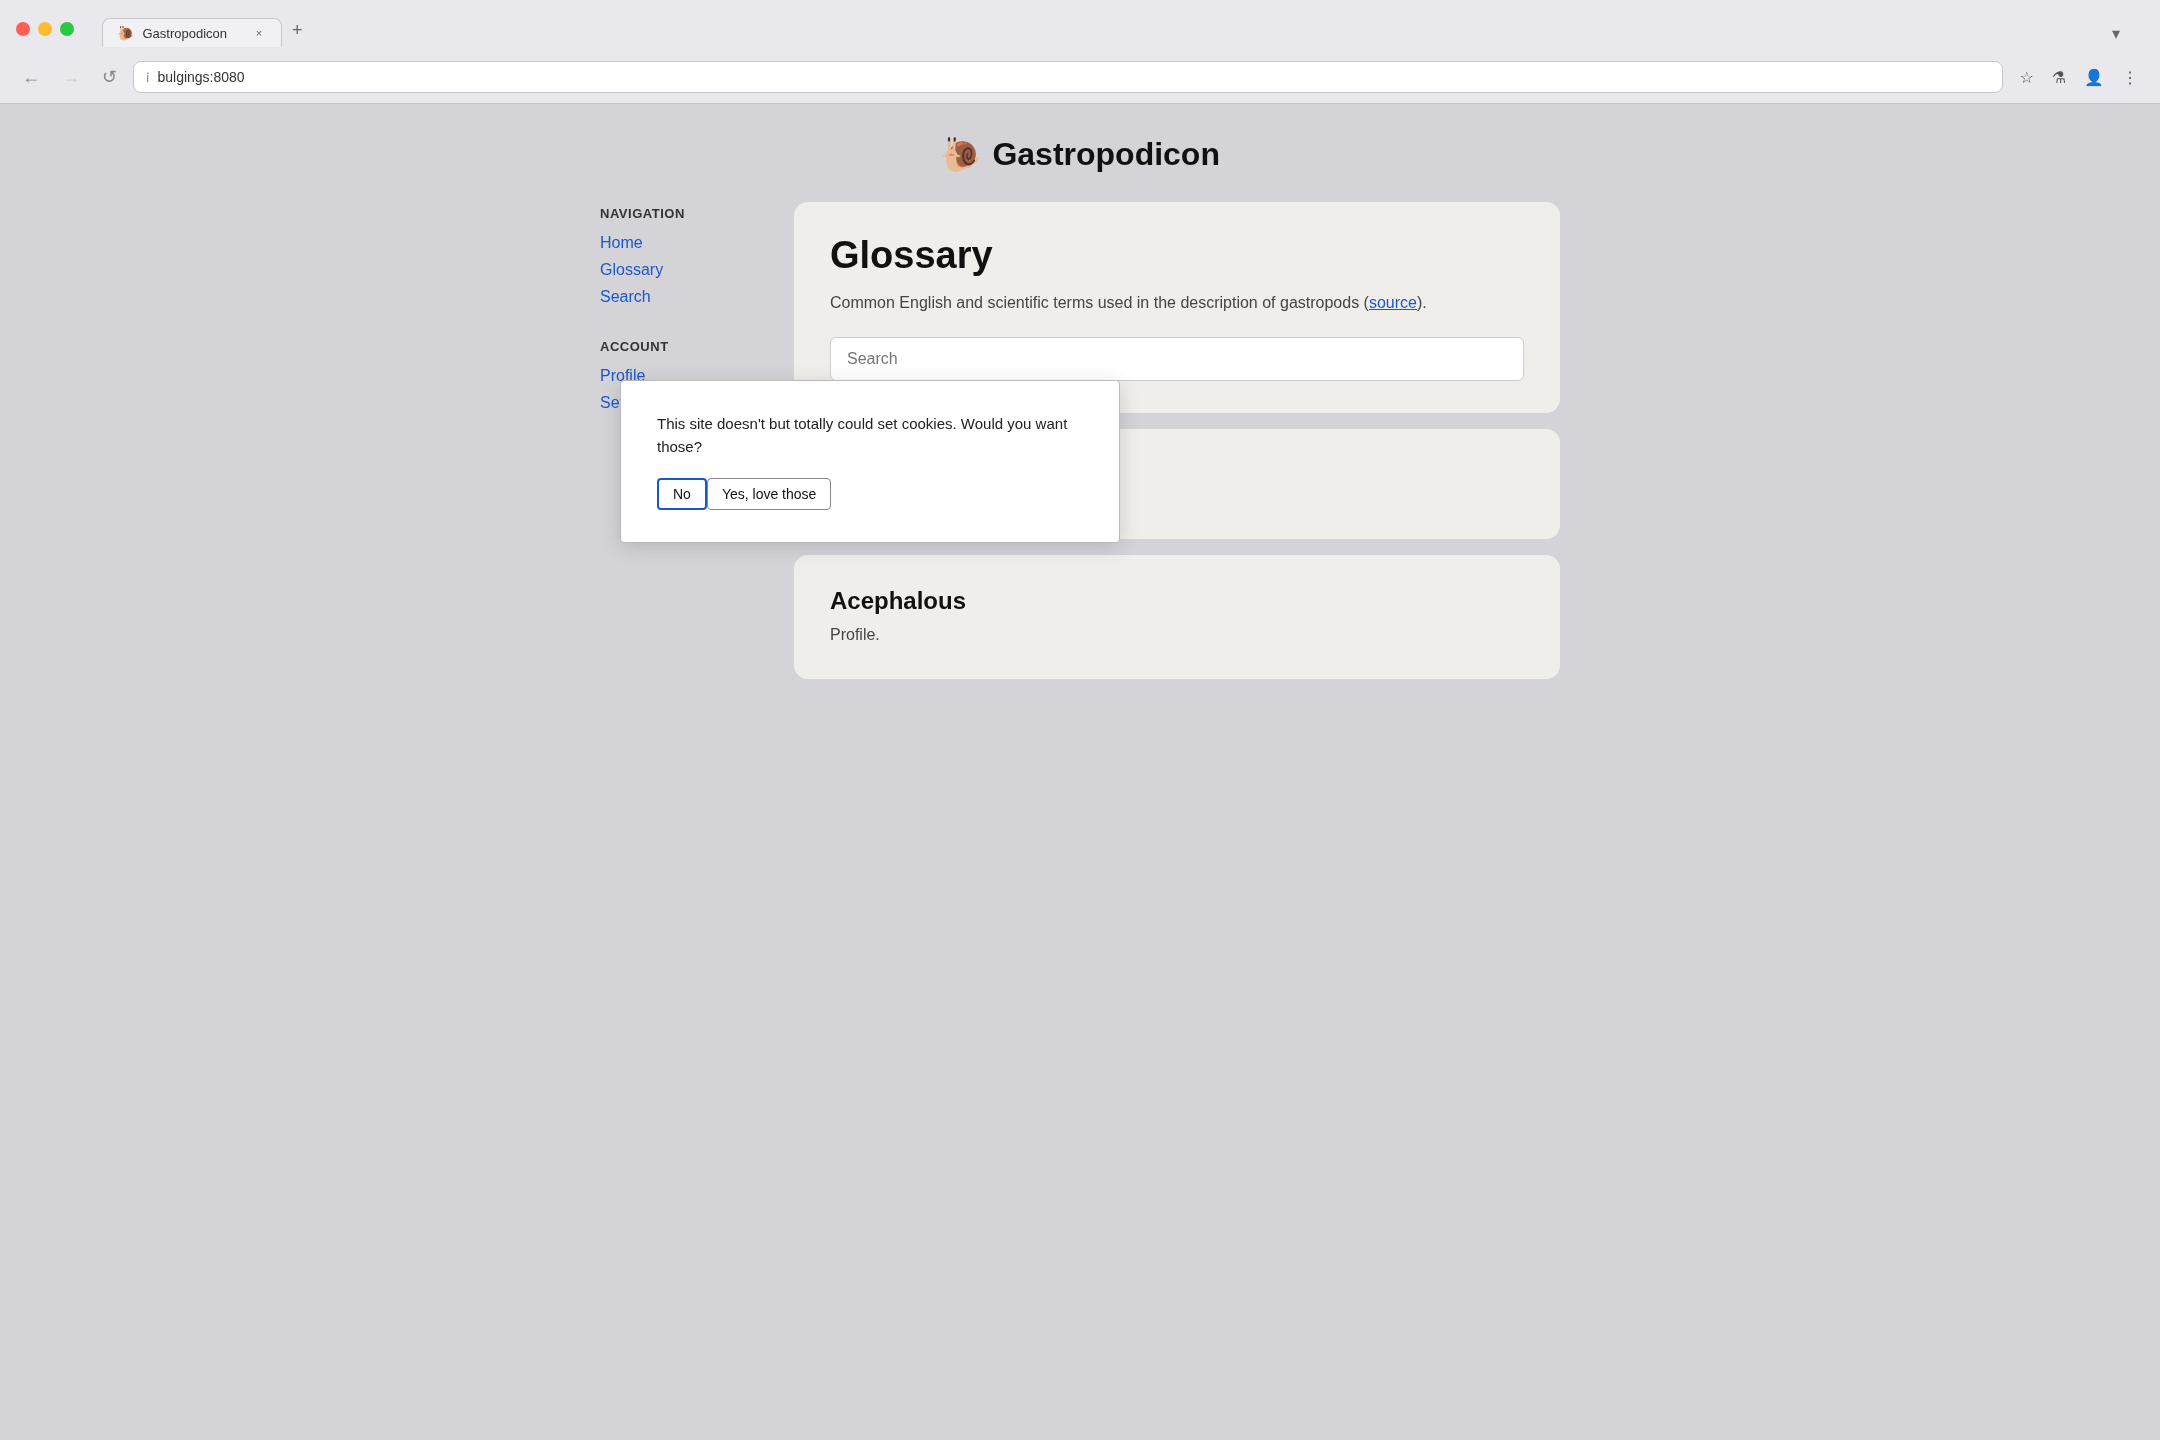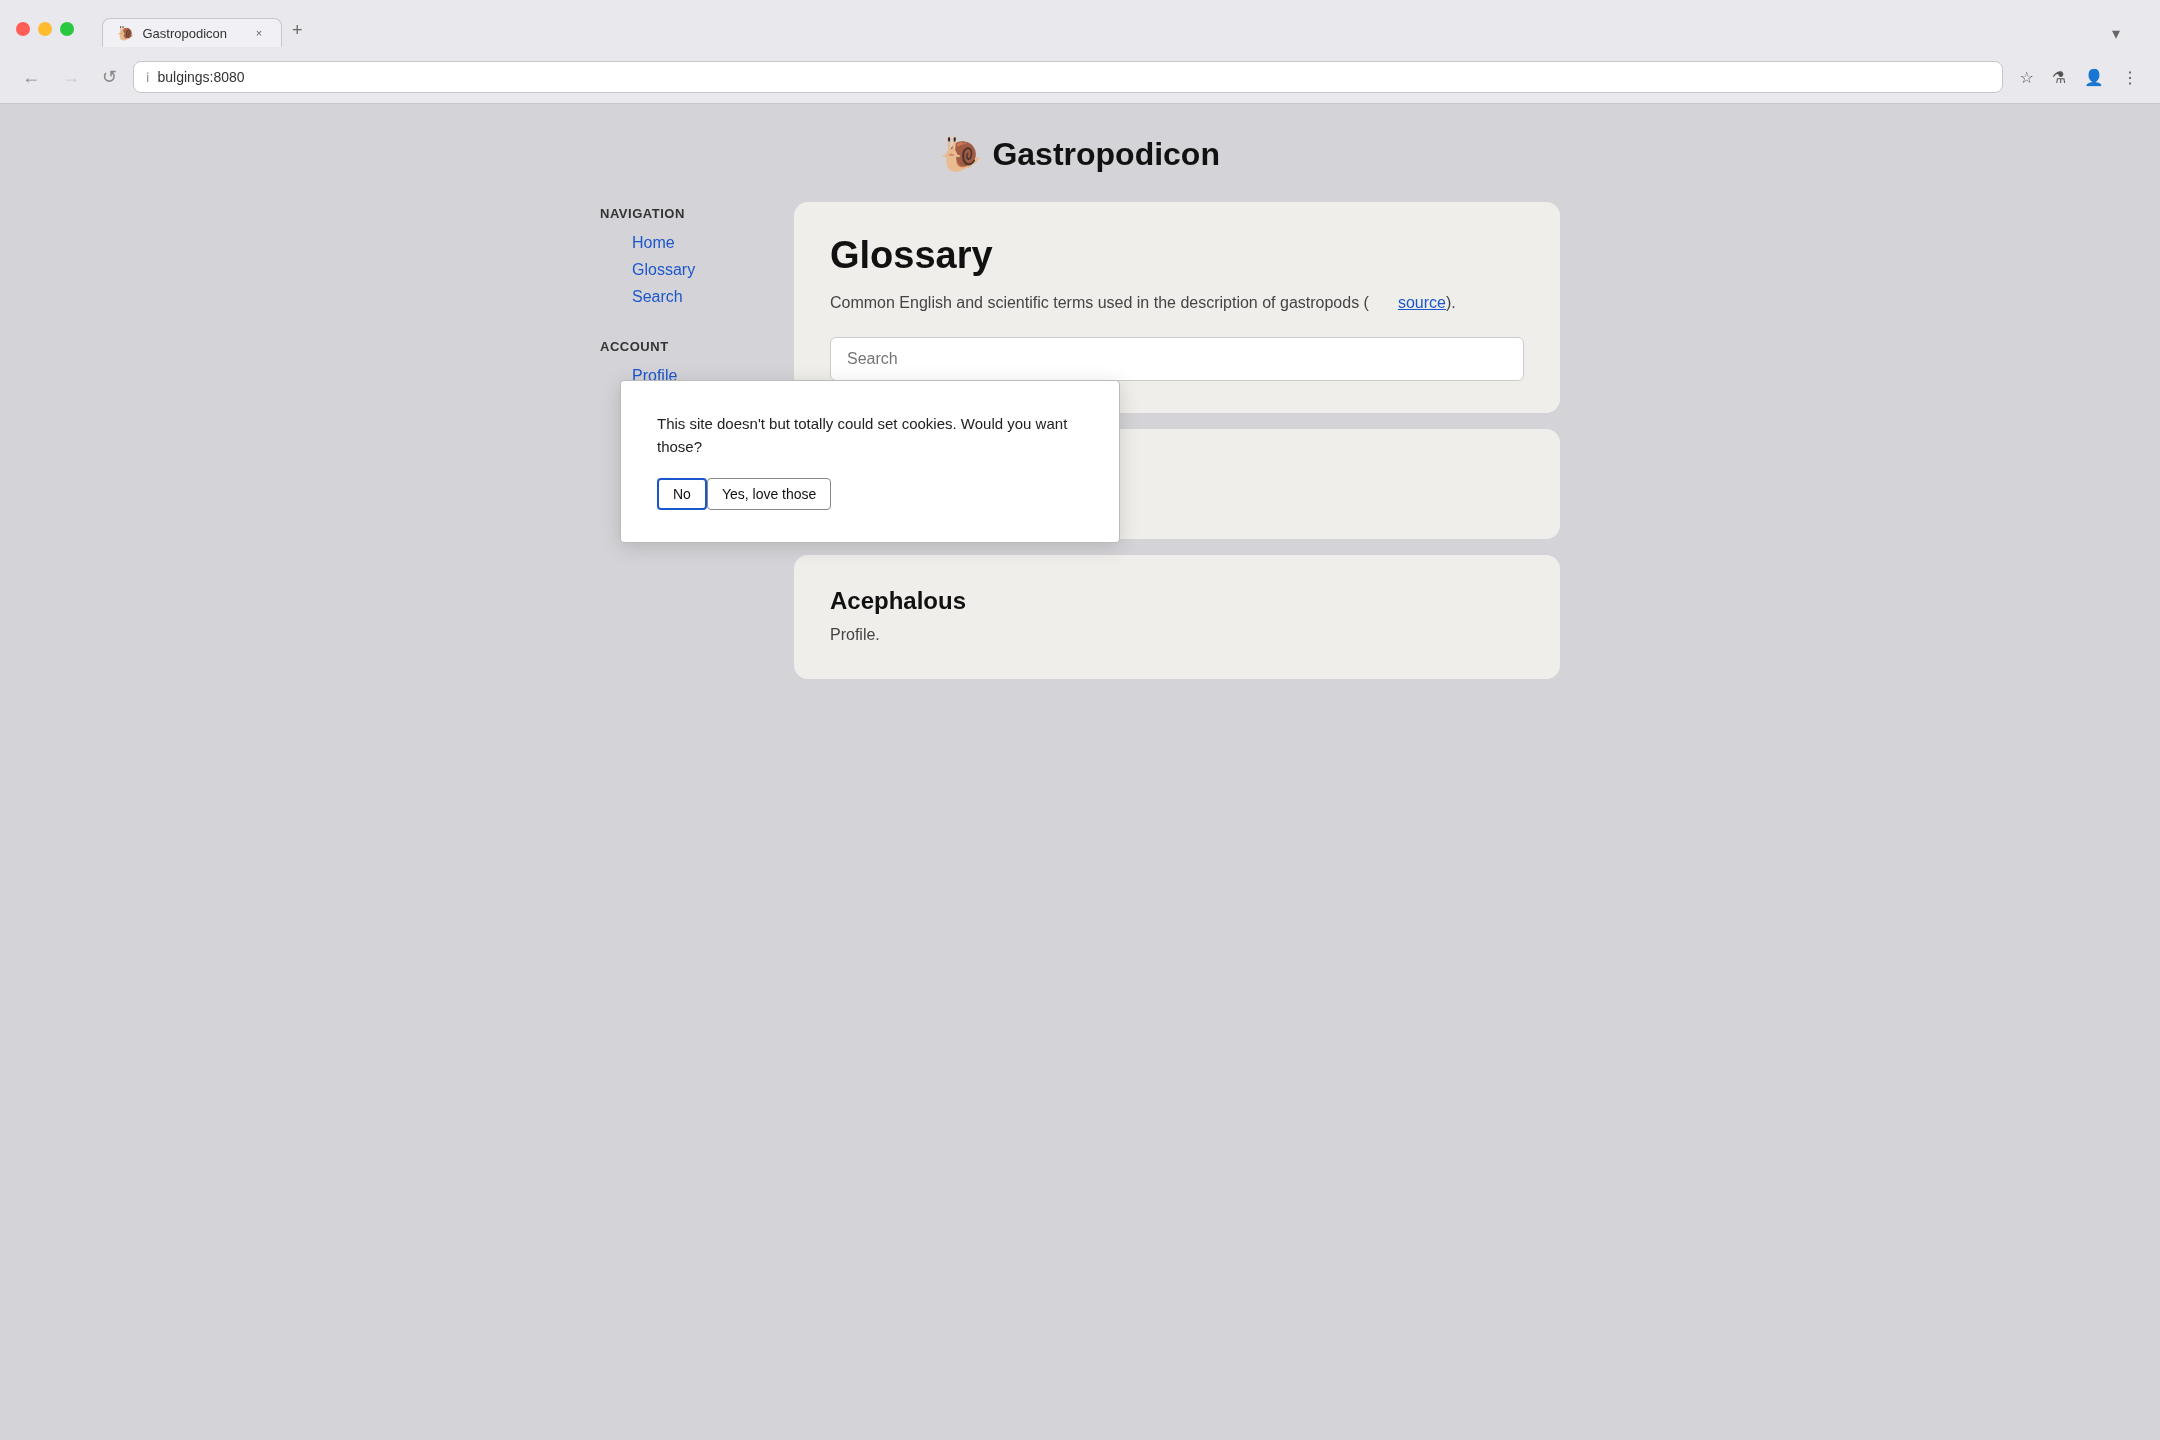--- a/index.html
+++ b/index.html
@@ -199,21 +199,20 @@
       text-transform: uppercase;
       margin-bottom: 8px;
     }
 
     .sidebar-link {
       display: block;
       color: #1a56cc;
       text-decoration: none;
       font-size: 16px;
       line-height: 1.7;
-      margin-left: 32px;
     }
 
     .sidebar-section {
       margin-bottom: 28px;
     }
 
     
     .main-content {
       flex: 1;
       display: flex;
@@ -236,21 +235,20 @@
 
     .glossary-description {
       font-size: 16px;
       color: #444;
       line-height: 1.5;
       margin-bottom: 22px;
     }
 
     .glossary-description a {
       color: #1a56cc;
-      margin-left: 29px;
     }
 
     .search-input {
       width: 100%;
       padding: 12px 16px;
       font-size: 16px;
       border: 1px solid #ccc;
       border-radius: 6px;
       background: white;
       color: #333;

